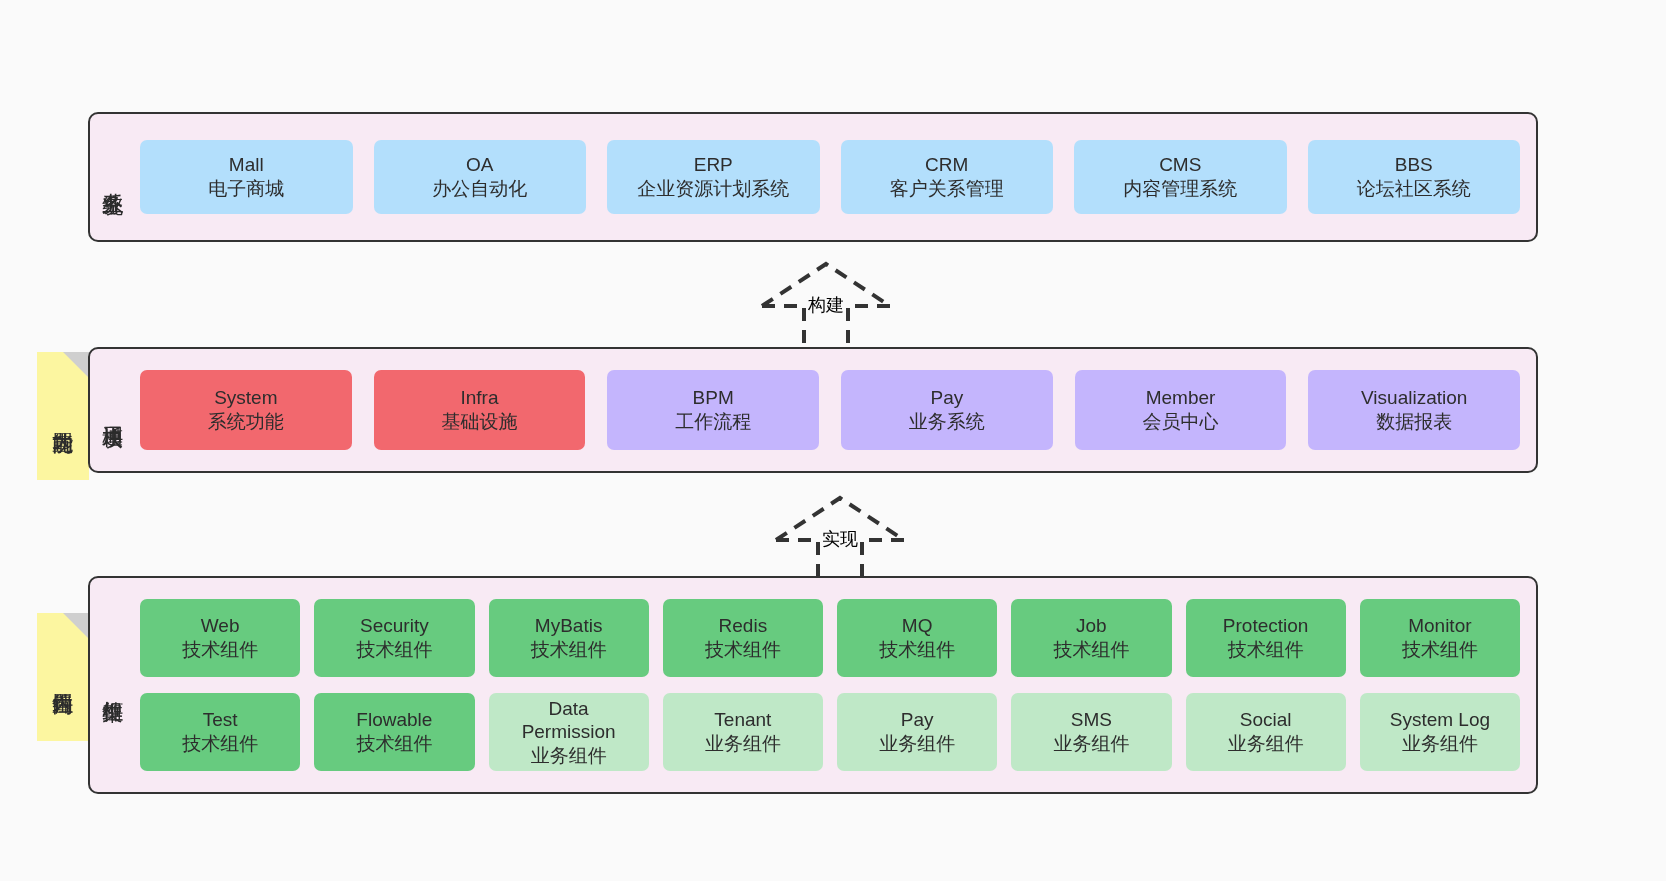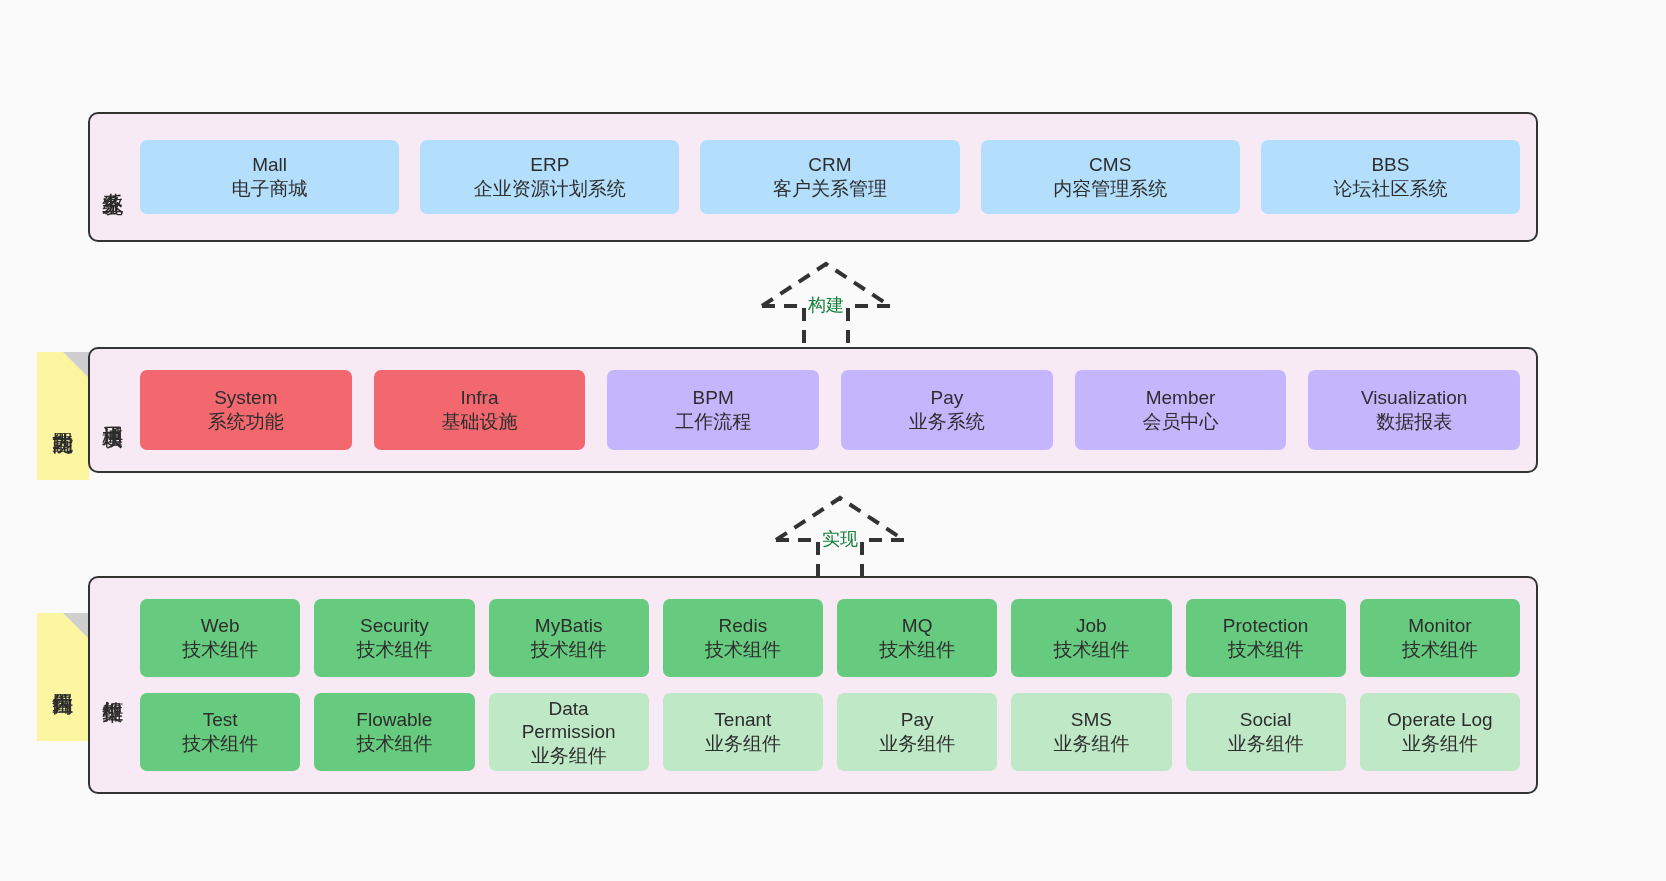--- a/index.html
+++ b/index.html
@@ -112,37 +112,41 @@
   }
 
   
   .arrow {
     position: absolute;
   }
   .arrow svg { display: block; overflow: visible; }
   .arrow-label {
     position: absolute;
     font-size: 18px;
-    color: #15803d;
+    color: #000000;
     background: transparent;
     white-space: nowrap;
   }
 </style>
 </head>
 <body>
 
 <div class="canvas">
 
   <div class="layer" style="left:88px; top:112px; width:1450px; height:130px;">
     <div class="layer-label">业务系统</div>
     <div class="layer-body" style="padding-left:4px;">
       <div class="row" style="height:74px;gap:21px;">
         <div class="node blue">
           <span class="n-title">Mall</span>
           <span class="n-sub">电子商城</span>
+        </div>
+        <div class="node blue">
+          <span class="n-title">OA</span>
+          <span class="n-sub">办公自动化</span>
         </div>
         <div class="node blue">
           <span class="n-title">ERP</span>
           <span class="n-sub">企业资源计划系统</span>
         </div>
         <div class="node blue">
           <span class="n-title">CRM</span>
           <span class="n-sub">客户关系管理</span>
         </div>
         <div class="node blue">
@@ -283,21 +287,21 @@
         </div>
         <div class="node lightgreen">
           <span class="n-title">SMS</span>
           <span class="n-sub">业务组件</span>
         </div>
         <div class="node lightgreen">
           <span class="n-title">Social</span>
           <span class="n-sub">业务组件</span>
         </div>
         <div class="node lightgreen">
-          <span class="n-title">Operate Log</span>
+          <span class="n-title">System Log</span>
           <span class="n-sub">业务组件</span>
         </div>
       </div>
 
     </div>
   </div>
 
 </div>
 
 </body></html>

